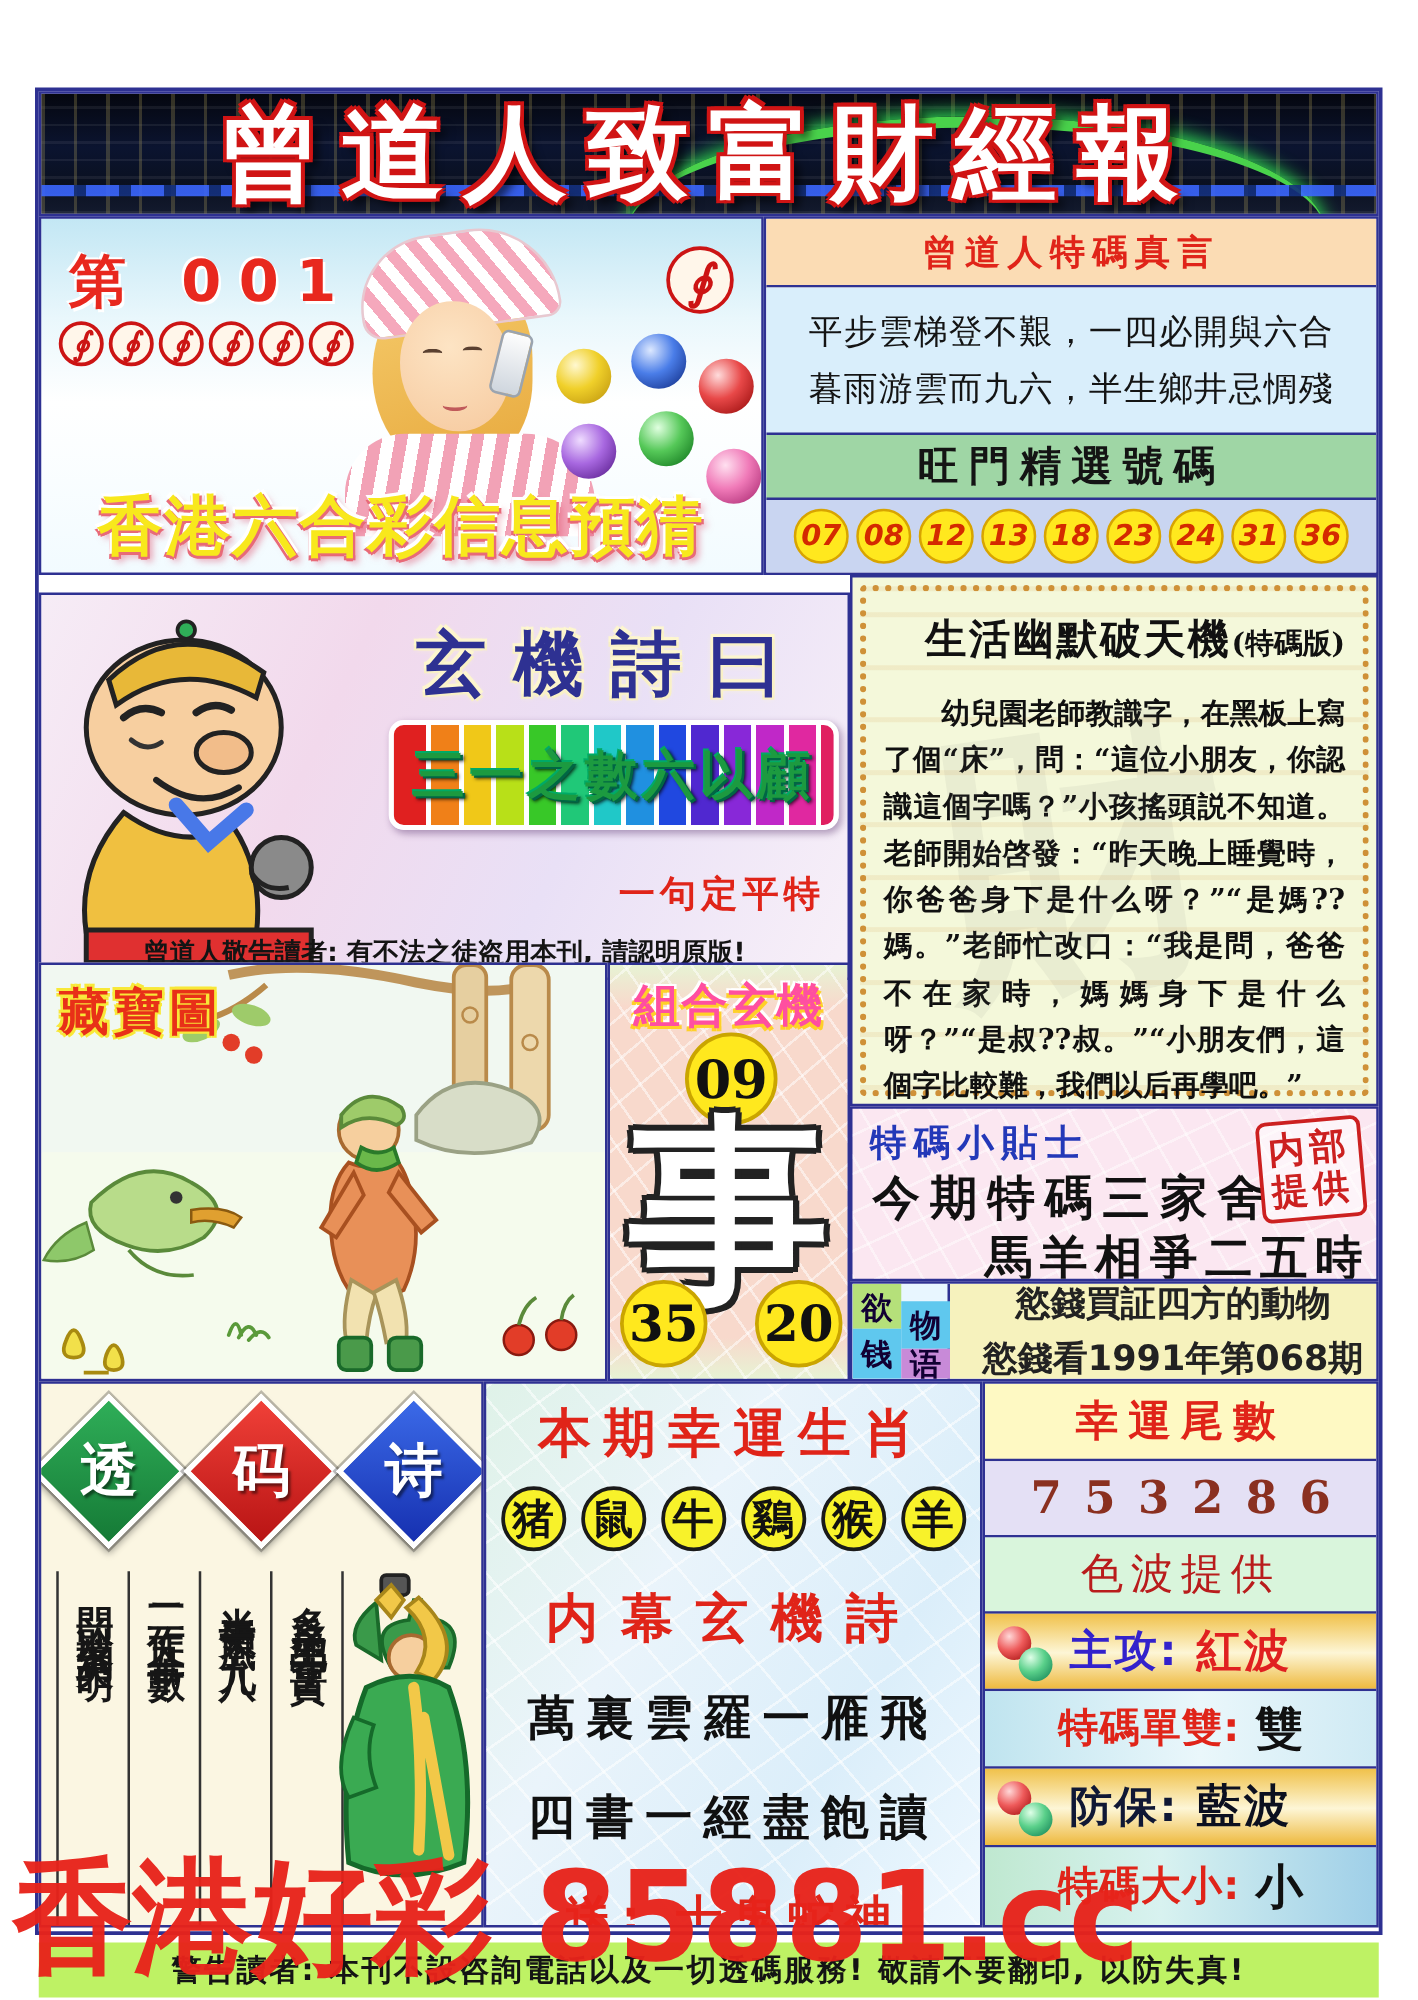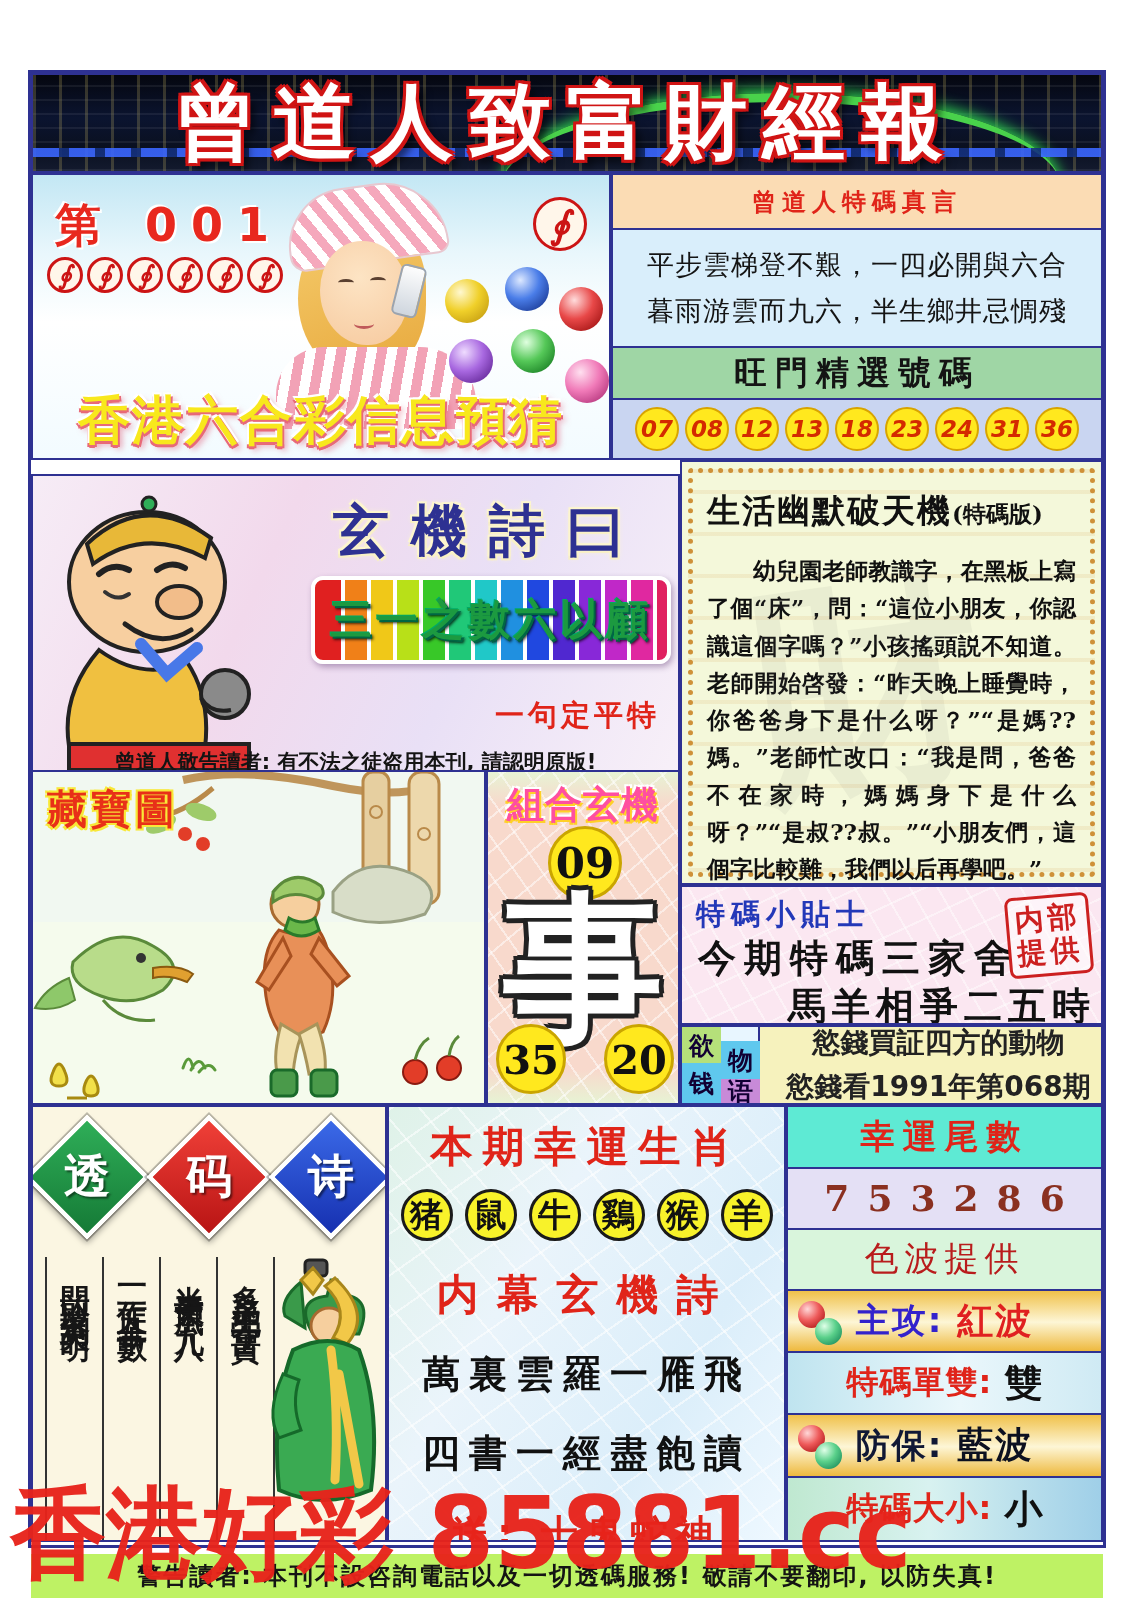--- a/index.html
+++ b/index.html
@@ -36,21 +36,21 @@
   .w-phone { position:absolute; left:138px; top:86px; width:26px; height:52px; background:linear-gradient(180deg,#fdfdfd,#cfd6de); border:2px solid #9aa4b0; border-radius:6px; transform:rotate(14deg); }
   .w-top { position:absolute; left:18px; top:168px; width:200px; height:82px; background:repeating-linear-gradient(100deg,#f2a2b6 0 10px,#ffffff 10px 20px); border-radius:48px 56px 0 0; }
   .balls { position:absolute; left:408px; top:92px; width:160px; height:150px; }
   .ball { position:absolute; width:44px; height:44px; border-radius:50%; }
   .slogan { position:absolute; left:0; right:0; bottom:2px; text-align:center; font-size:52px; font-weight:900; letter-spacing:2px; color:#f8e81c; white-space:nowrap;
     text-shadow:2px 2px 0 #e86a78,-2px -2px 0 #fff,2px -2px 0 #fff,-2px 2px 0 #e86a78,0 3px 0 #e86a78,4px 4px 6px rgba(220,80,110,.55); }
 
   
   .mantra { left:611px; top:160px; width:492px; height:287px; display:flex; flex-direction:column; }
   .m-band { border-bottom:2px solid #2e3192; display:flex; align-items:center; justify-content:center; }
-  .m-title { height:55px; background:#fbdcb4; color:#e02419; font-size:24px; font-weight:900; letter-spacing:6px; }
+  .m-title { height:55px; background:#fbdcb4; color:#e02419; font-size:28px; font-weight:900; letter-spacing:6px; }
   .m-poem { height:118px; background:#d9eefb; flex-direction:column; gap:10px; }
   .m-line { font-size:27px; font-weight:400; color:#141414; letter-spacing:1px; white-space:nowrap; }
   .m-numtitle { height:52px; background:#9fd6a5; color:#141414; font-size:33px; font-weight:900; letter-spacing:8px; }
   .m-numbers { flex:1; background:#c9d5f1; border-bottom:none; gap:6px; }
   .num-ball { display:inline-flex; align-items:center; justify-content:center; width:44px; height:44px; border-radius:50%; background:#ffe81e; border:2px solid #d8a400; color:#d42a00; font-weight:900; font-style:italic; font-size:23px; }
 
   
   .mystery { left:31px; top:461px; width:649px; height:310px; background:linear-gradient(115deg,#f6ecf6 0%,#f2d9ec 35%,#e9e0f6 65%,#f8f0f8 100%); }
   .my-title { position:absolute; left:300px; top:18px; font-size:56px; font-weight:900; letter-spacing:22px; color:#2e3192; white-space:nowrap;
     text-shadow:0 0 6px #fdf6cf,2px 2px 0 #f7eec2,-2px -2px 0 #fdf6cf,2px -2px 0 #fdf6cf,-2px 2px 0 #f7eec2; }
@@ -60,21 +60,21 @@
   .rainbow-text { font-family:"DejaVu Serif",serif; font-size:42px; font-weight:900; color:#1c9a40; letter-spacing:4px; white-space:nowrap;
     text-shadow:2px 2px 0 #064, -1px -1px 0 #0a6, 3px 3px 3px rgba(0,0,0,.8); }
   .my-tagline { position:absolute; right:18px; bottom:46px; font-size:29px; font-weight:900; color:#e02419; letter-spacing:4px; }
   .my-notice { position:absolute; left:0; right:0; bottom:6px; text-align:center; font-size:21px; font-weight:900; color:#141414; }
 
   
   .humor { left:680px; top:447px; width:423px; height:425px; background:#f4f8da; }
   .h-frame { position:absolute; inset:6px; border:5px dotted #cf9138; border-radius:4px; background:
      repeating-linear-gradient(0deg, rgba(210,150,60,.12) 0 4px, transparent 4px 42px); padding:10px 14px; }
   .h-water { position:absolute; left:60px; top:60px; font-size:230px; font-weight:900; color:rgba(110,110,110,.08); font-family:"DejaVu Serif",serif; transform:rotate(-8deg); pointer-events:none; }
-  .h-title-row { text-align:left; margin-top:6px; white-space:nowrap; }
+  .h-title-row { text-align:right; margin-top:6px; white-space:nowrap; }
   .h-title { font-family:"DejaVu Serif",serif; font-size:33px; font-weight:900; color:#111; letter-spacing:2px; }
   .h-sub { font-family:"DejaVu Serif",serif; font-size:23px; font-weight:900; color:#111; }
   .h-body { margin-top:18px; font-family:"DejaVu Serif",serif; font-size:23px; line-height:1.62; color:#101010; font-weight:700; text-align:justify; text-indent:2em; }
 
   
   .treasure { left:31px; top:757px; width:455px; height:335px; background:#fdf8ec; }
   .t-title { position:absolute; left:14px; top:10px; z-index:3; font-family:"DejaVu Serif",serif; font-size:40px; font-weight:900; color:#e83018; letter-spacing:4px;
     text-shadow:2px 2px 0 #f8e838,-2px -2px 0 #f8e838,2px -2px 0 #f8e838,-2px 2px 0 #f8e838; }
 
   
@@ -138,21 +138,21 @@
   .zo { display:inline-flex; align-items:center; justify-content:center; width:52px; height:52px; border-radius:50%; background:#f8f22a; border:3px solid #1a1a1a; font-size:33px; font-weight:900; color:#111; }
   .lk-inner-title { margin-top:26px; font-size:42px; font-weight:900; color:#e02419; letter-spacing:18px; white-space:nowrap; }
   .lk-poem { margin-top:26px; font-size:38px; font-weight:900; color:#101010; letter-spacing:9px; white-space:nowrap; }
   .lk-poem2 { margin-top:28px; }
   .lk-gift { margin-top:30px; font-size:37px; font-weight:900; color:#e02419; letter-spacing:8px; white-space:nowrap; }
 
   
   .stats { left:786px; top:1092px; width:317px; height:437px; display:flex; flex-direction:column; }
   .st-row { border-bottom:2px solid #2e3192; display:flex; align-items:center; justify-content:center; position:relative; }
   .st-row:last-child { border-bottom:none; }
-  .st-tail-title { height:62px; background:#5eead4; color:#e02419; font-size:34px; font-weight:900; letter-spacing:8px; }
+  .st-tail-title { height:62px; background:#fef9c3; color:#e02419; font-size:34px; font-weight:900; letter-spacing:8px; }
   .st-tail-digits { height:61px; background:#e4e0f5; gap:18px; }
   .digit { font-size:36px; font-weight:900; color:#8a3020; font-family:"DejaVu Serif",serif; }
   .st-wave { height:61px; background:#d9f5dc; color:#b91c1c; font-size:34px; font-weight:400; letter-spacing:6px; }
   .st-gold { height:63px; background:linear-gradient(180deg,#f0c14a 0%,#fdf6d6 52%,#eeb93e 100%); }
   .st-blue { height:62px; background:linear-gradient(90deg,#bfe4ef 0%,#eaf7fb 55%,#cfeaf4 100%); }
   .st-teal { height:62px; background:linear-gradient(90deg,#bfe8d0 0%,#d8f2f0 45%,#9fcfe8 100%); }
   .pair { position:absolute; left:10px; top:10px; width:46px; height:44px; }
   .pair i { position:absolute; width:27px; height:27px; border-radius:50%; }
   .pair .p-red { left:0; top:0; background:radial-gradient(circle at 35% 30%,#ffd8d8,#ee5a5a 45%,#a81212 90%); }
   .pair .p-green { left:17px; top:17px; background:radial-gradient(circle at 35% 30%,#dfffe8,#5ad08a 45%,#18885a 90%); }

